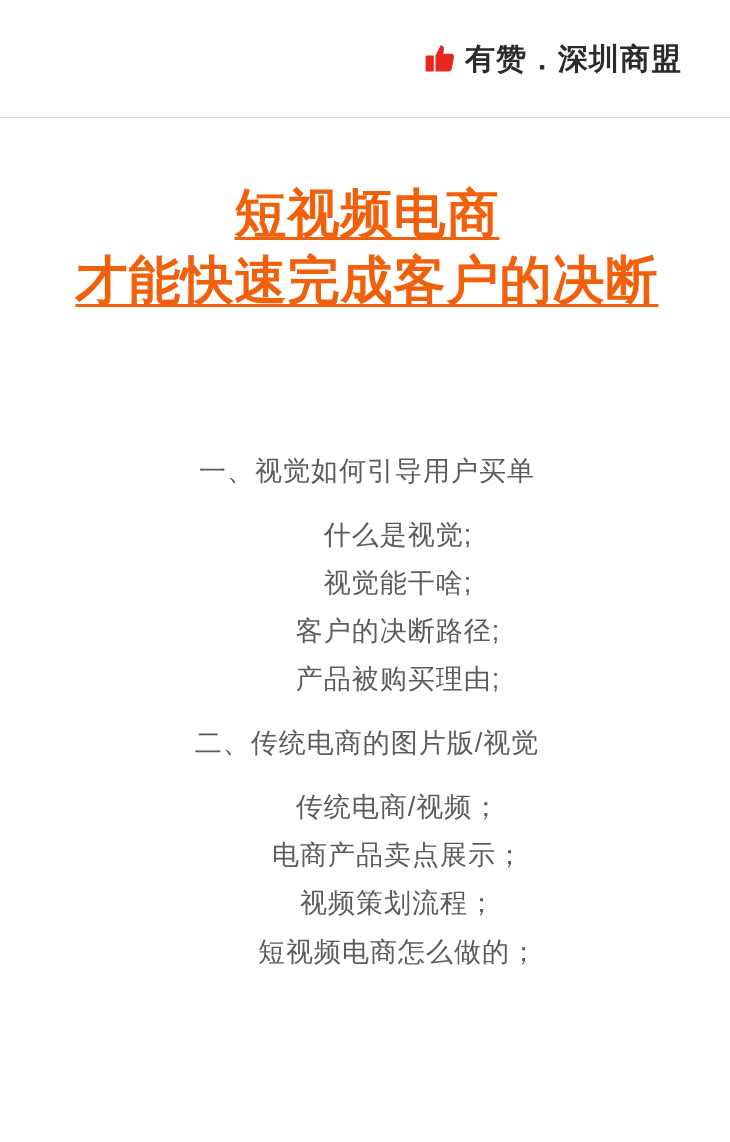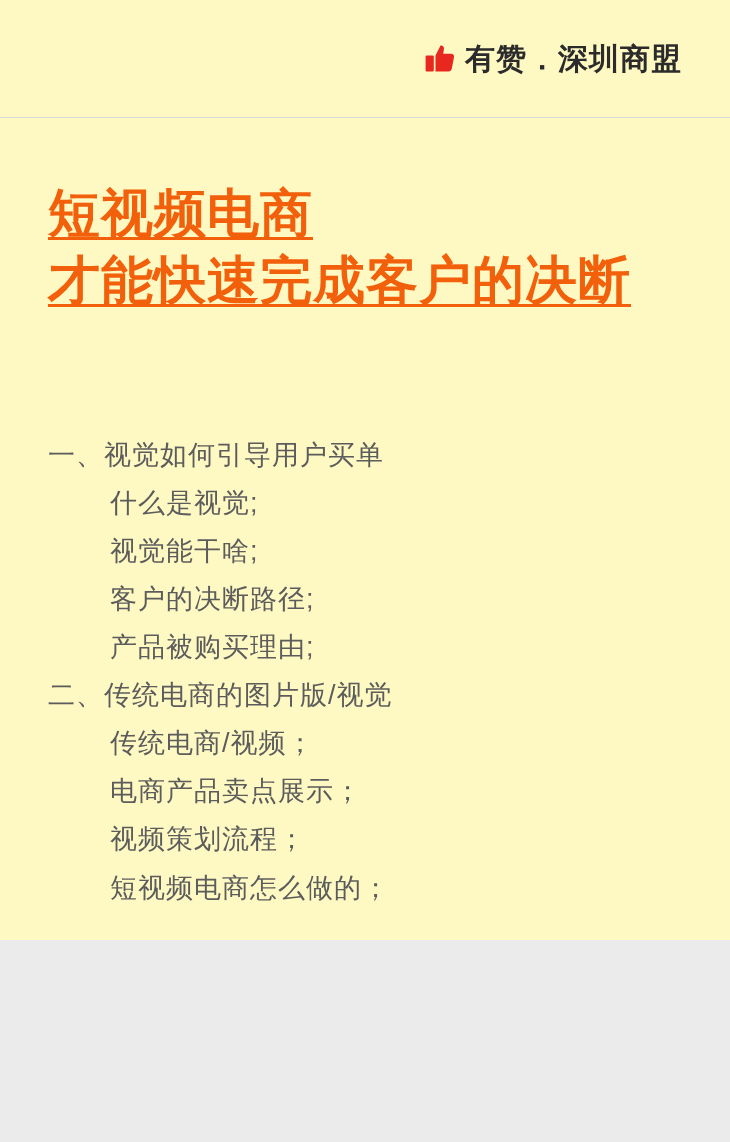--- a/index.html
+++ b/index.html
@@ -10,23 +10,24 @@
     width: 730px;
     height: 1142px;
     background: #ebebeb;
     font-family: "Liberation Sans", "DejaVu Sans", sans-serif;
     color: #5a5a5a;
     overflow: hidden;
   }
   .page {
     position: relative;
     width: 730px;
-    height: 940px;
-    background: #fef9c3;
+    height: 1142px;
+    background: #ffffff;
     box-sizing: border-box;
+    text-align: center;
   }
 
   
   .header {
     height: 118px;
     box-sizing: border-box;
     display: flex;
     align-items: center;
     justify-content: flex-end;
     padding-right: 48px;
@@ -74,21 +75,21 @@
     padding: 118px 44px 0 48px;
     font-size: 27px;
     line-height: 1.78;
     color: #5c5c5c;
   }
   .content .lead {
     margin: 0 0 2px 0;
     letter-spacing: 1px;
   }
   .content .item-l1 {
-    margin: 0;
+    margin: 16px;
     letter-spacing: 1px;
   }
   .content .item-l2 {
     margin: 0;
     padding-left: 62px;
     letter-spacing: 1px;
   }
 </style>
 </head>
 <body>

